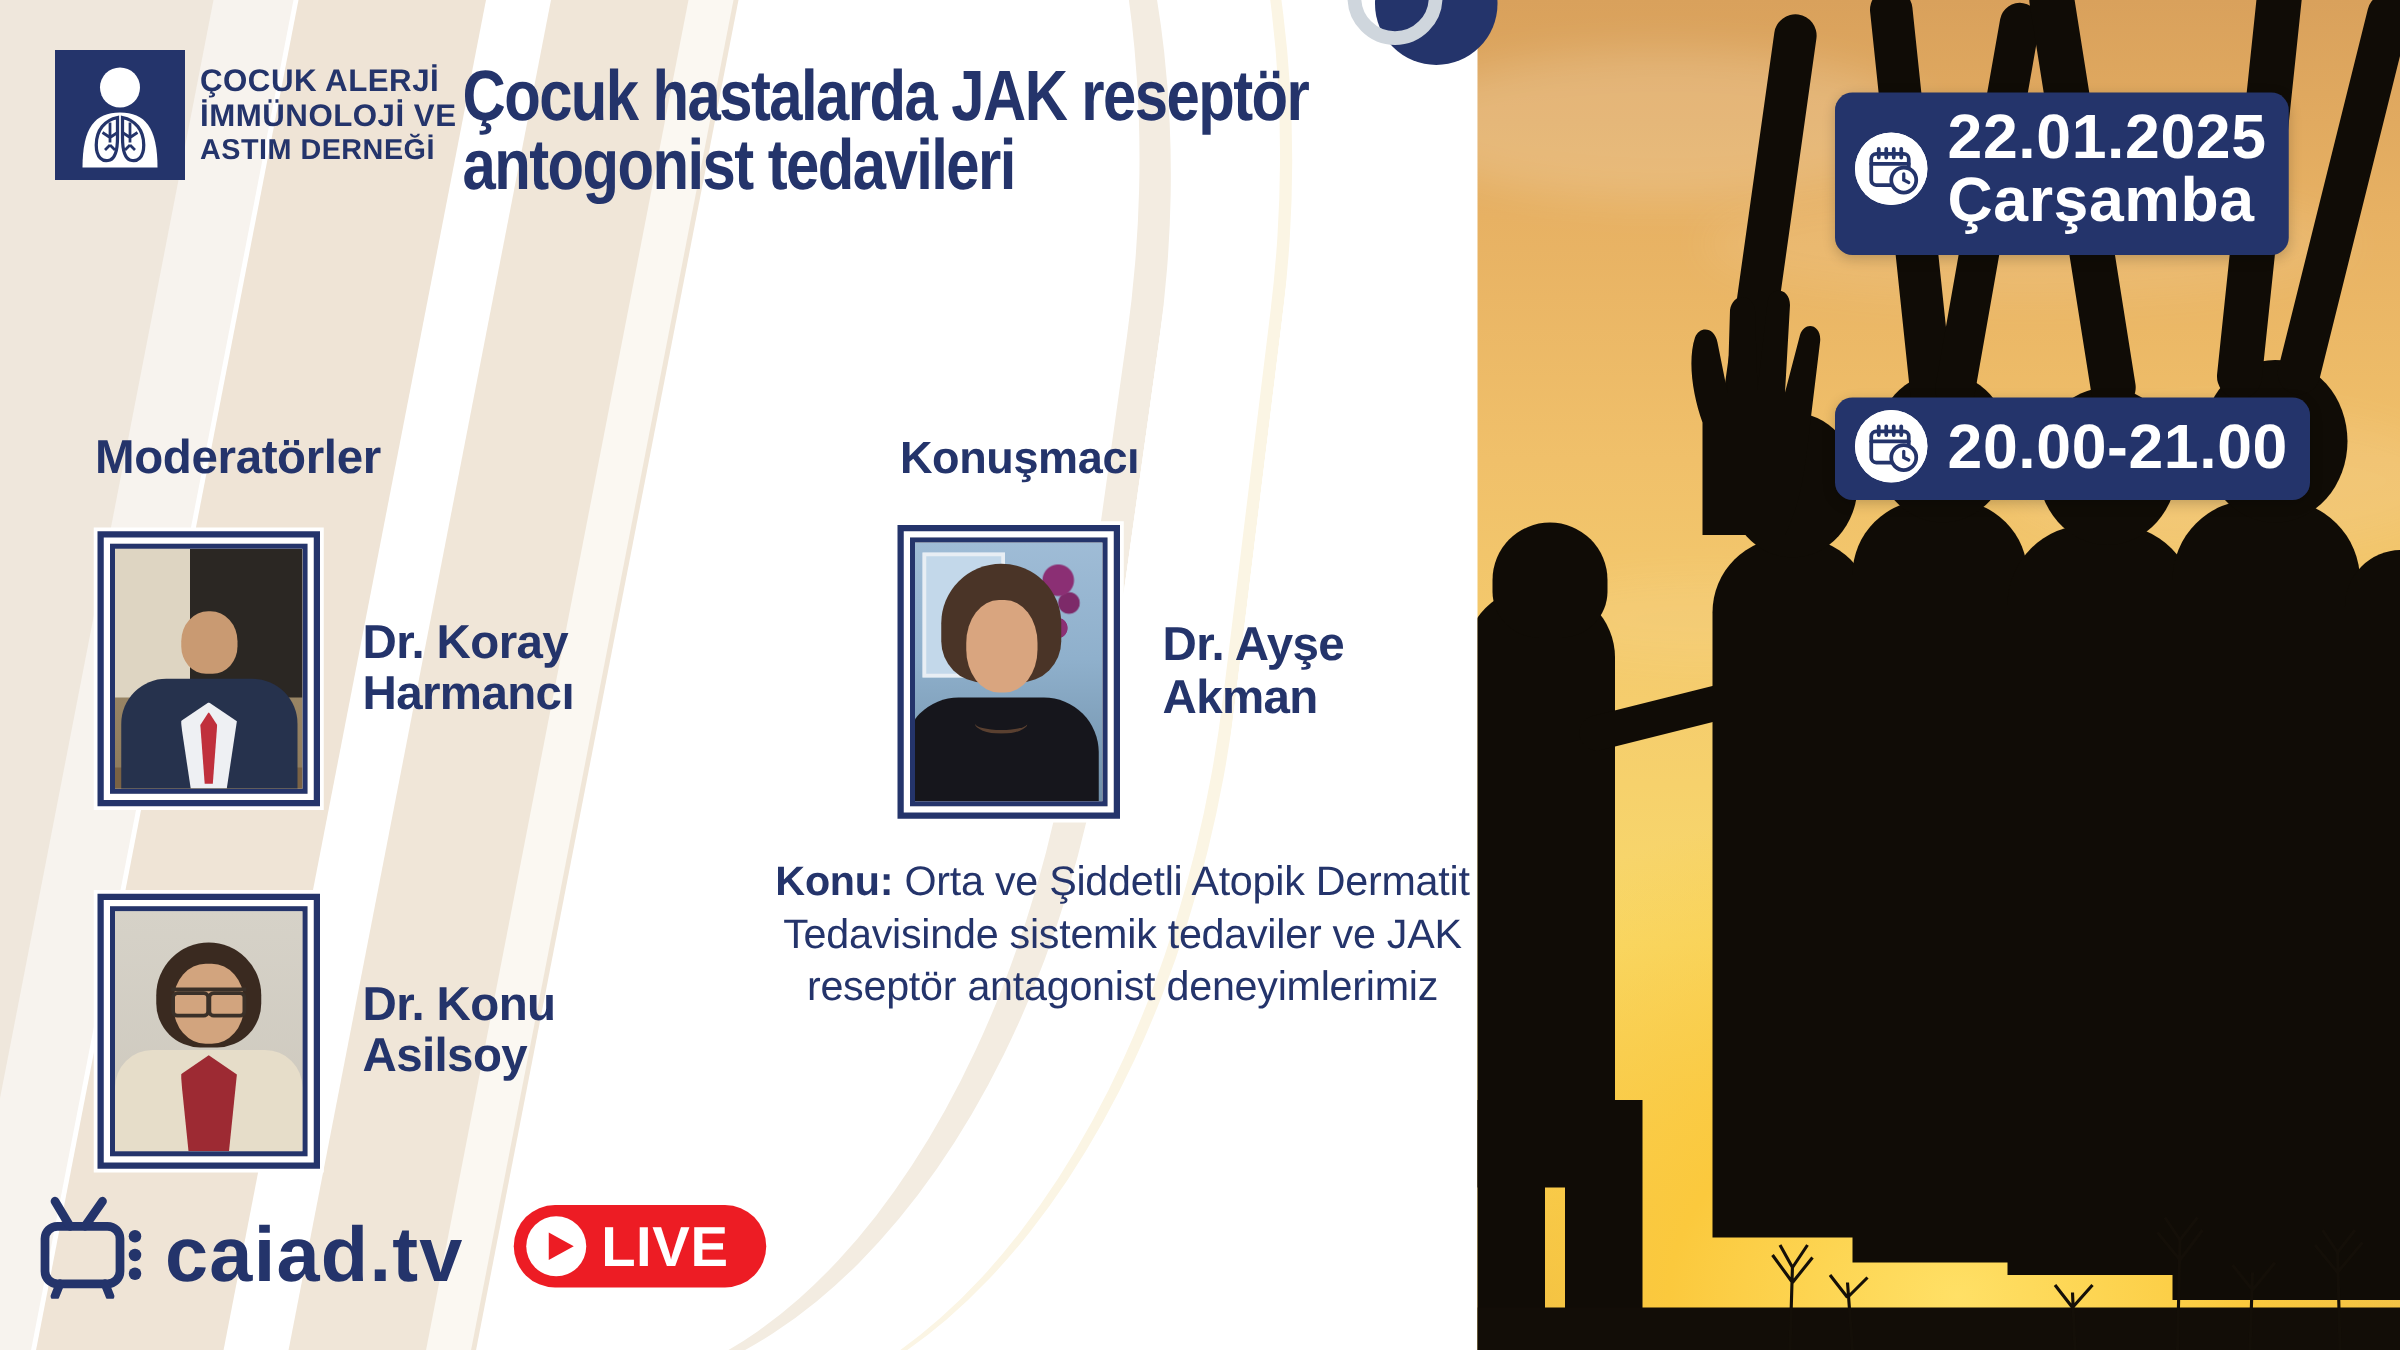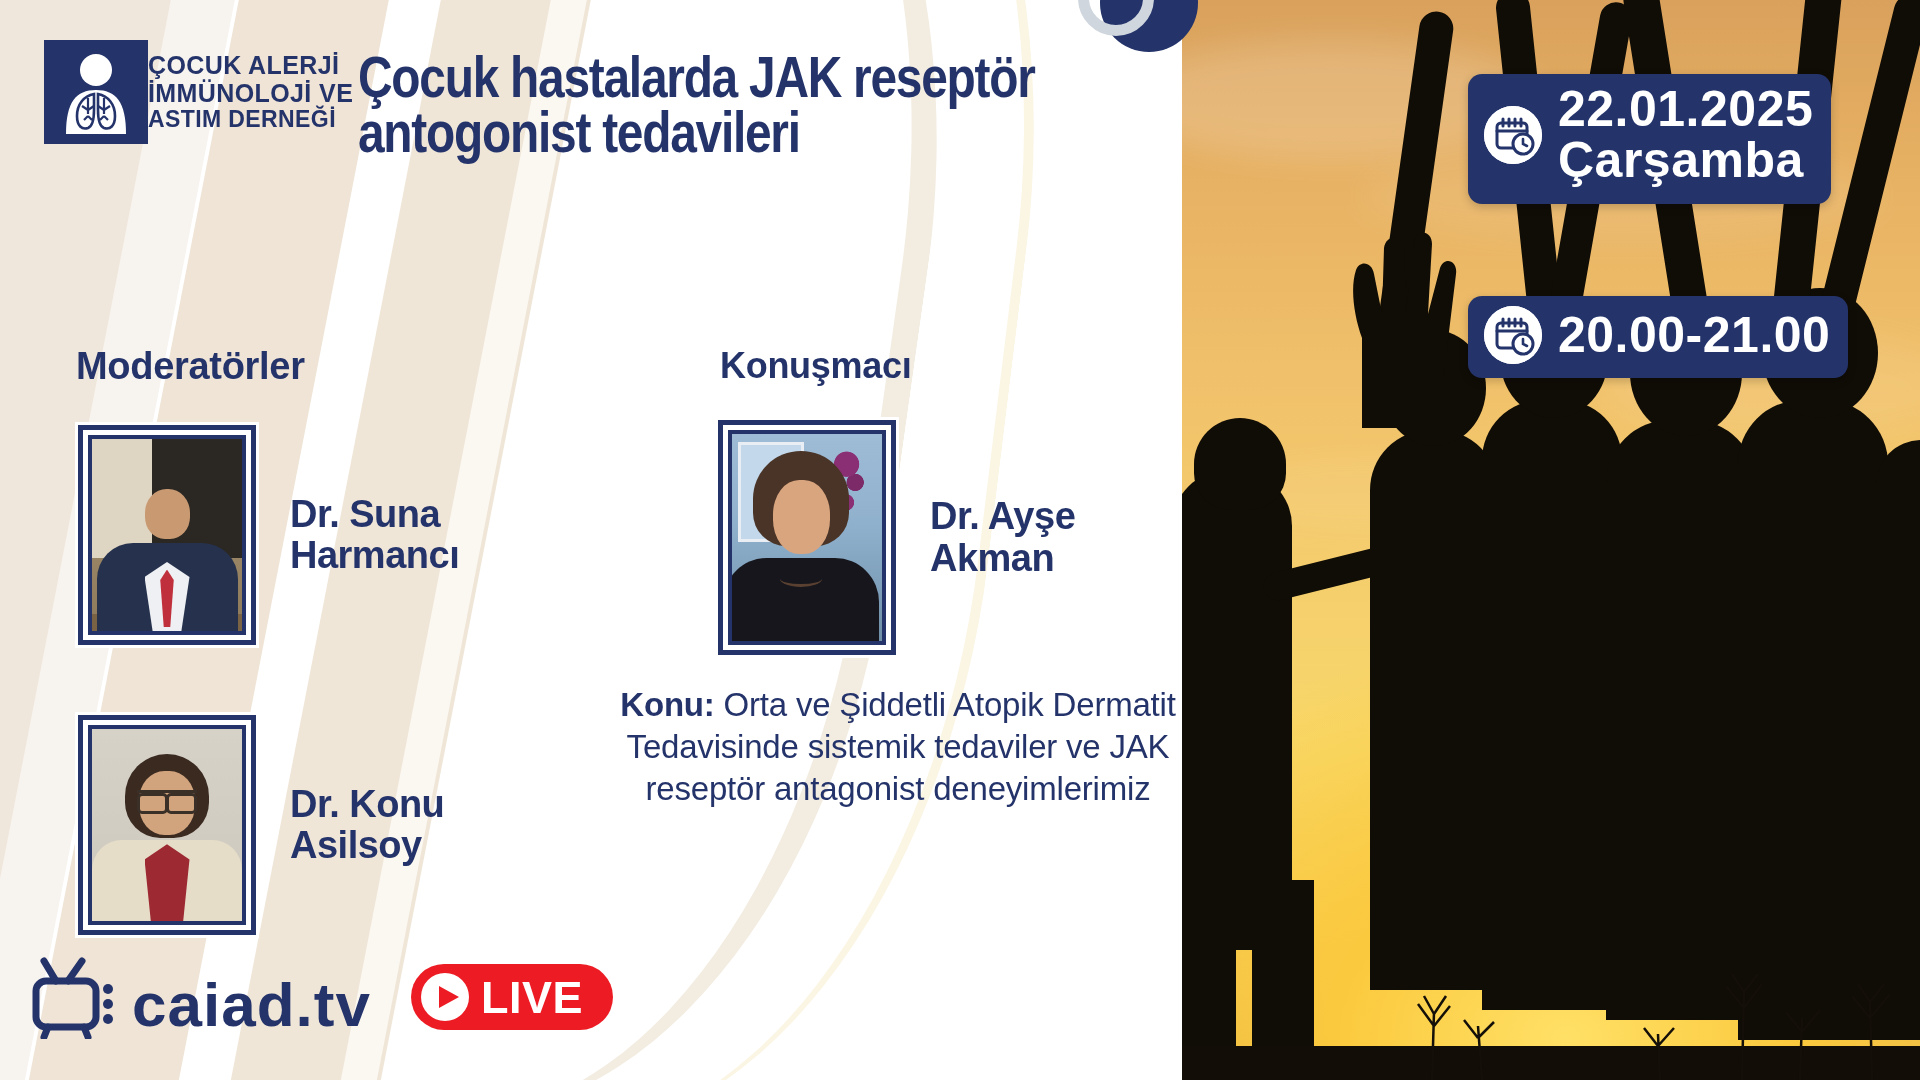--- a/index.html
+++ b/index.html
@@ -43,21 +43,21 @@
     position:absolute; left:1100px; top:-46px; width:98px; height:98px;
     border-radius:50%; background:#24346b; z-index:4;
   }
   .deco-ring {
     position:absolute; left:1078px; top:-40px; width:76px; height:76px;
     border-radius:50%; border:11px solid #cfd6dd; z-index:5;
   }
 
   
   .header { position:absolute; left:44px; top:40px; display:flex; align-items:flex-start; z-index:6; }
-  .logo-block { display:flex; align-items:center; }
+  .logo-block { display:flex; align-items:center; gap:12px; }
   .logo-mark {
     width:104px; height:104px; background:#24346b; position:relative; flex:none;
   }
   .logo-words {
     display:flex; flex-direction:column; justify-content:center;
     font-weight:bold; color:#24346b; line-height:1.12;
     font-size:25px; letter-spacing:.4px; width:178px;
   }
   .logo-words span { white-space:nowrap; }
   .lw3 { font-size:23px; }
@@ -171,21 +171,21 @@
   
   .badge {
     position:absolute; display:flex; align-items:center; z-index:9;
     background:#24346b; border-radius:14px; color:#fff;
     padding:10px 18px 14px 16px; box-shadow:0 3px 10px rgba(0,0,0,.2);
   }
   .badge-ic { width:58px; height:58px; border-radius:50%; background:#fff; position:relative; flex:none; margin-right:16px; }
   .badge-txt { font-weight:bold; font-size:50px; line-height:1.02; letter-spacing:.5px; }
   .badge-txt div { white-space:nowrap; }
   #date-badge { left:1468px; top:74px; padding-bottom:18px; }
-  #time-badge { left:1468px; top:296px; }
+  #time-badge { left:1468px; top:318px; }
   #time-badge .badge-txt { font-size:50px; }
 </style>
 </head>
 <body>
 
 <div class="poster">
 
   <div class="left-panel">
     <div class="swoosh sw7"></div>
     <div class="swoosh sw1"></div>
@@ -289,21 +289,21 @@
             <div class="chair"></div>
           <div class="desk"></div>
             <div class="body"></div>
           <div class="shirt"></div>
             <div class="tie"></div>
             <div class="head"></div>
         </div>
       </div>
     </div>
     <div class="pname">
-      <div>Dr. Suna</div>
+      <div>Dr. Koray</div>
       <div>Harmancı</div>
     </div>
   </div>
 
   <div class="person" id="mod2">
     <div class="frame">
       <div class="frame-inner">
         <div class="portrait p-suna">
           <div class="hair"></div>
             <div class="face"></div>

